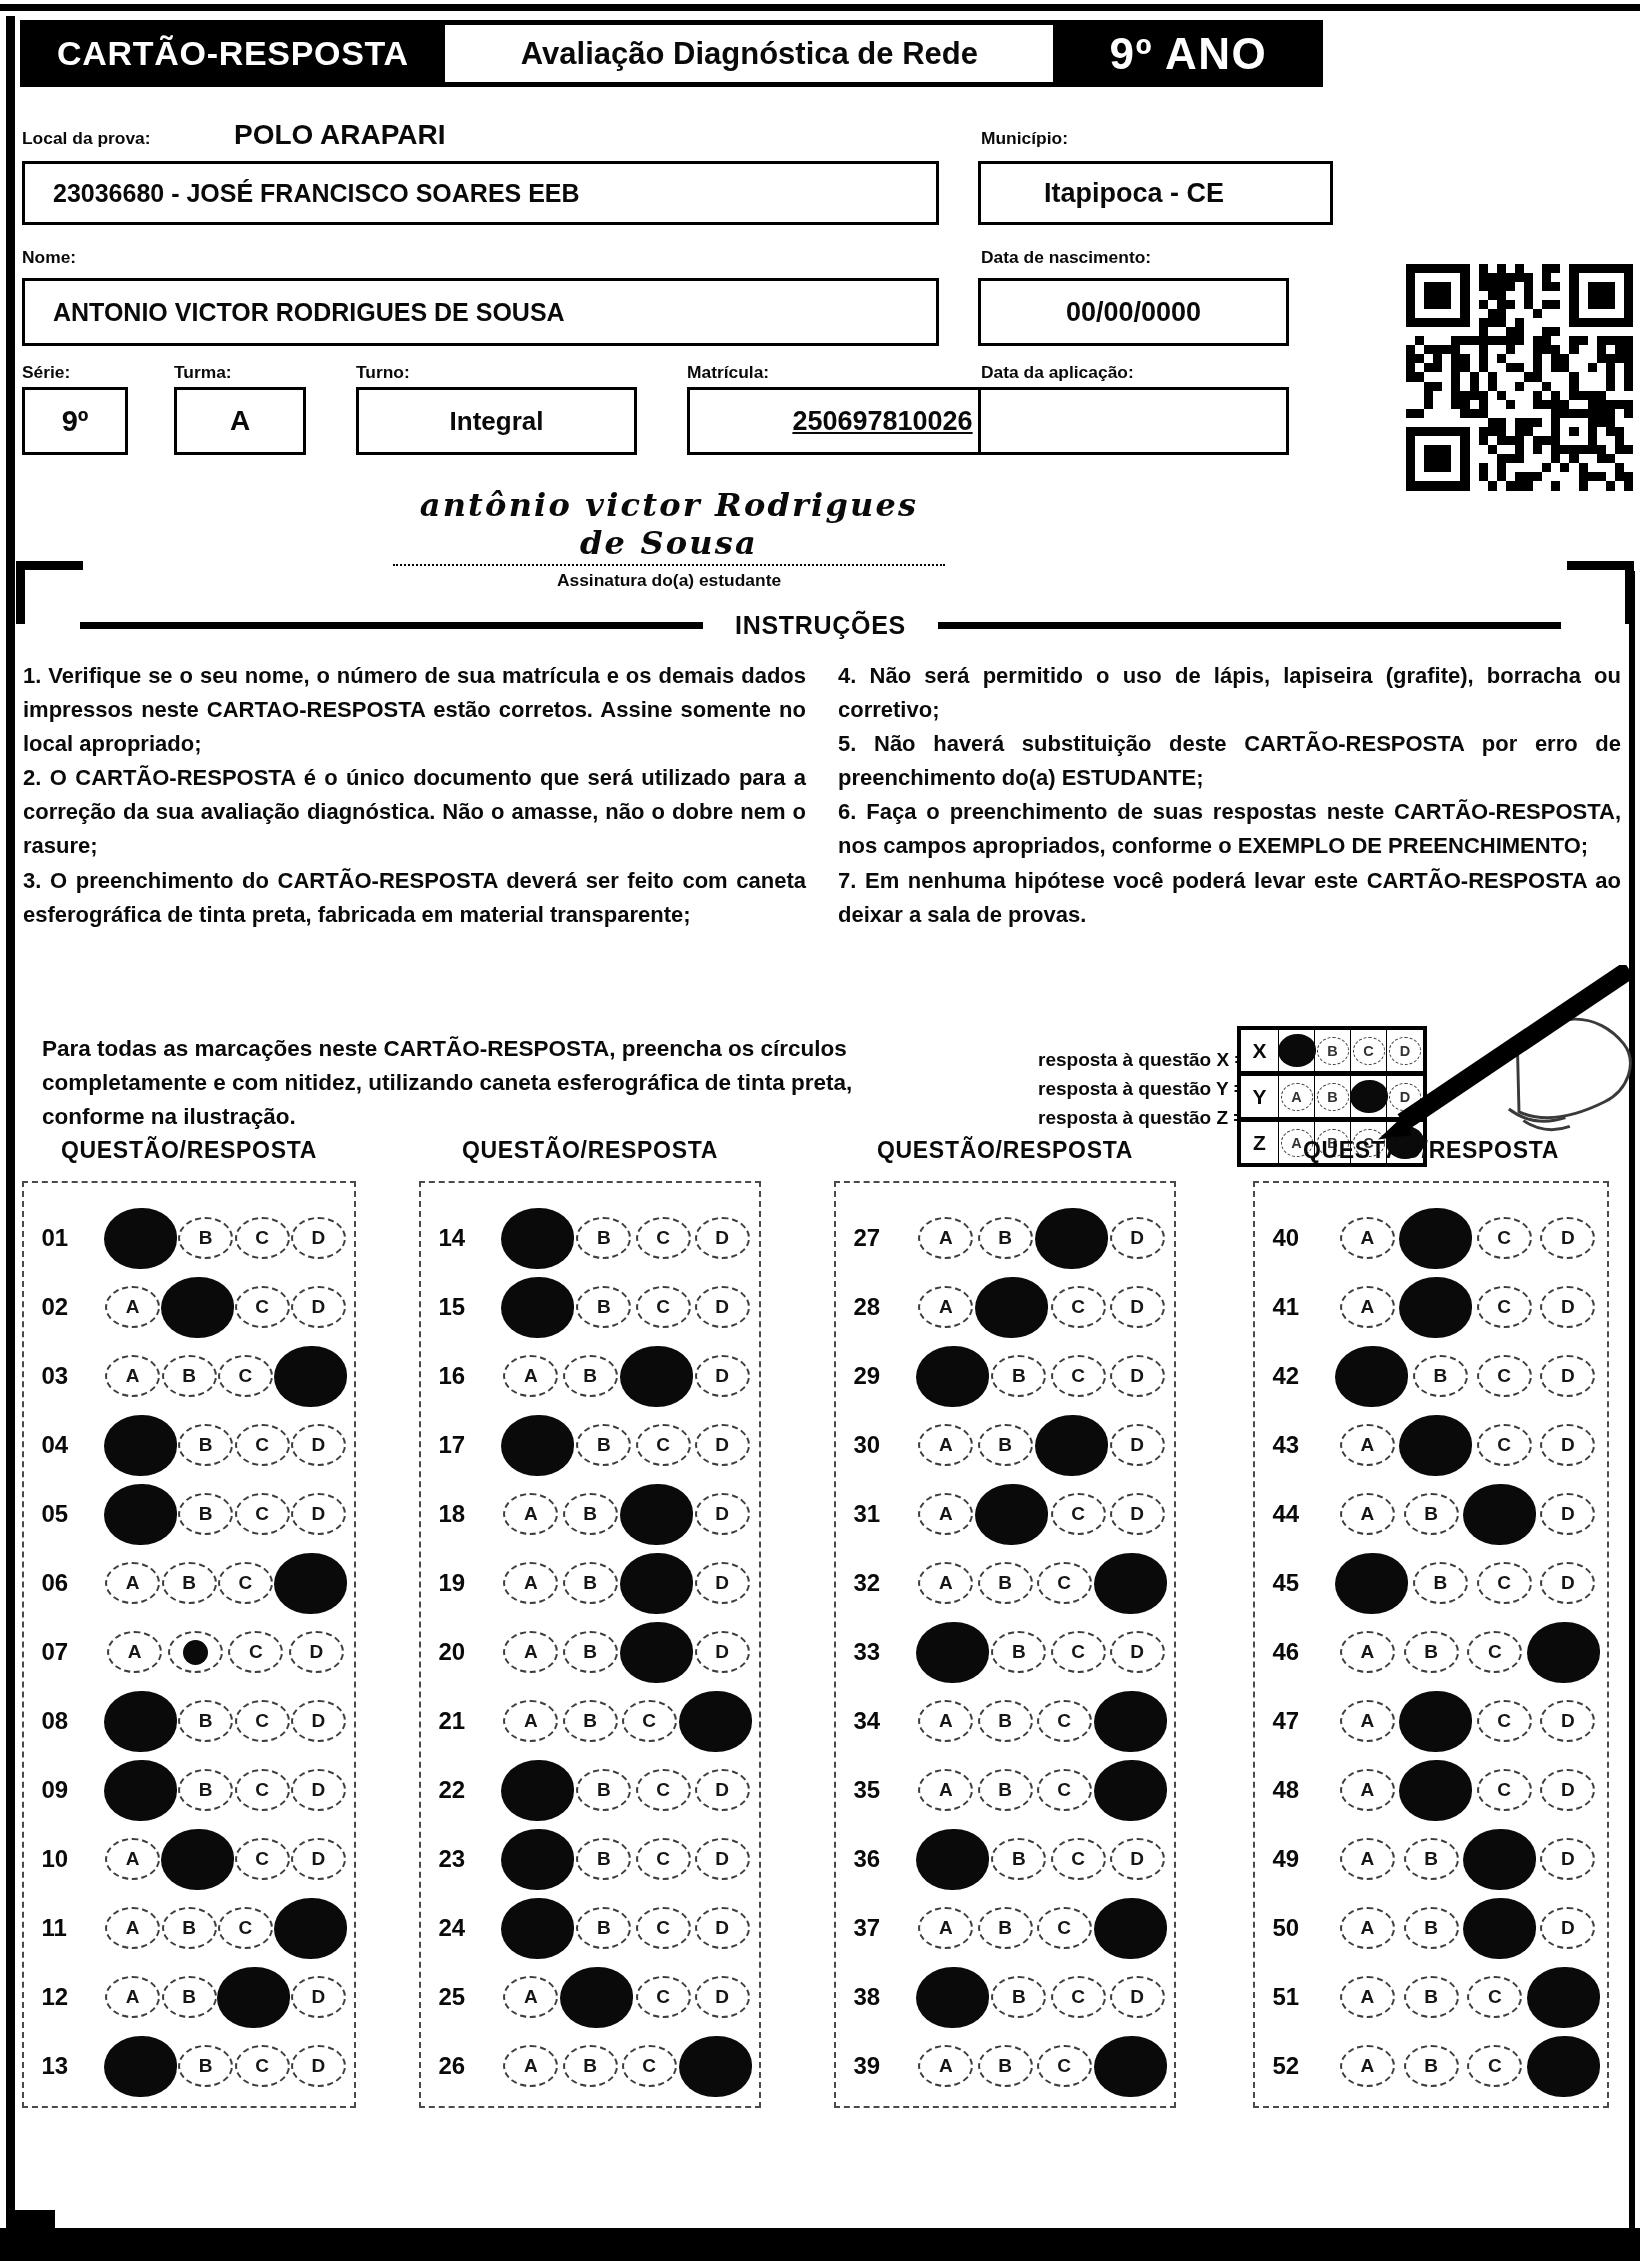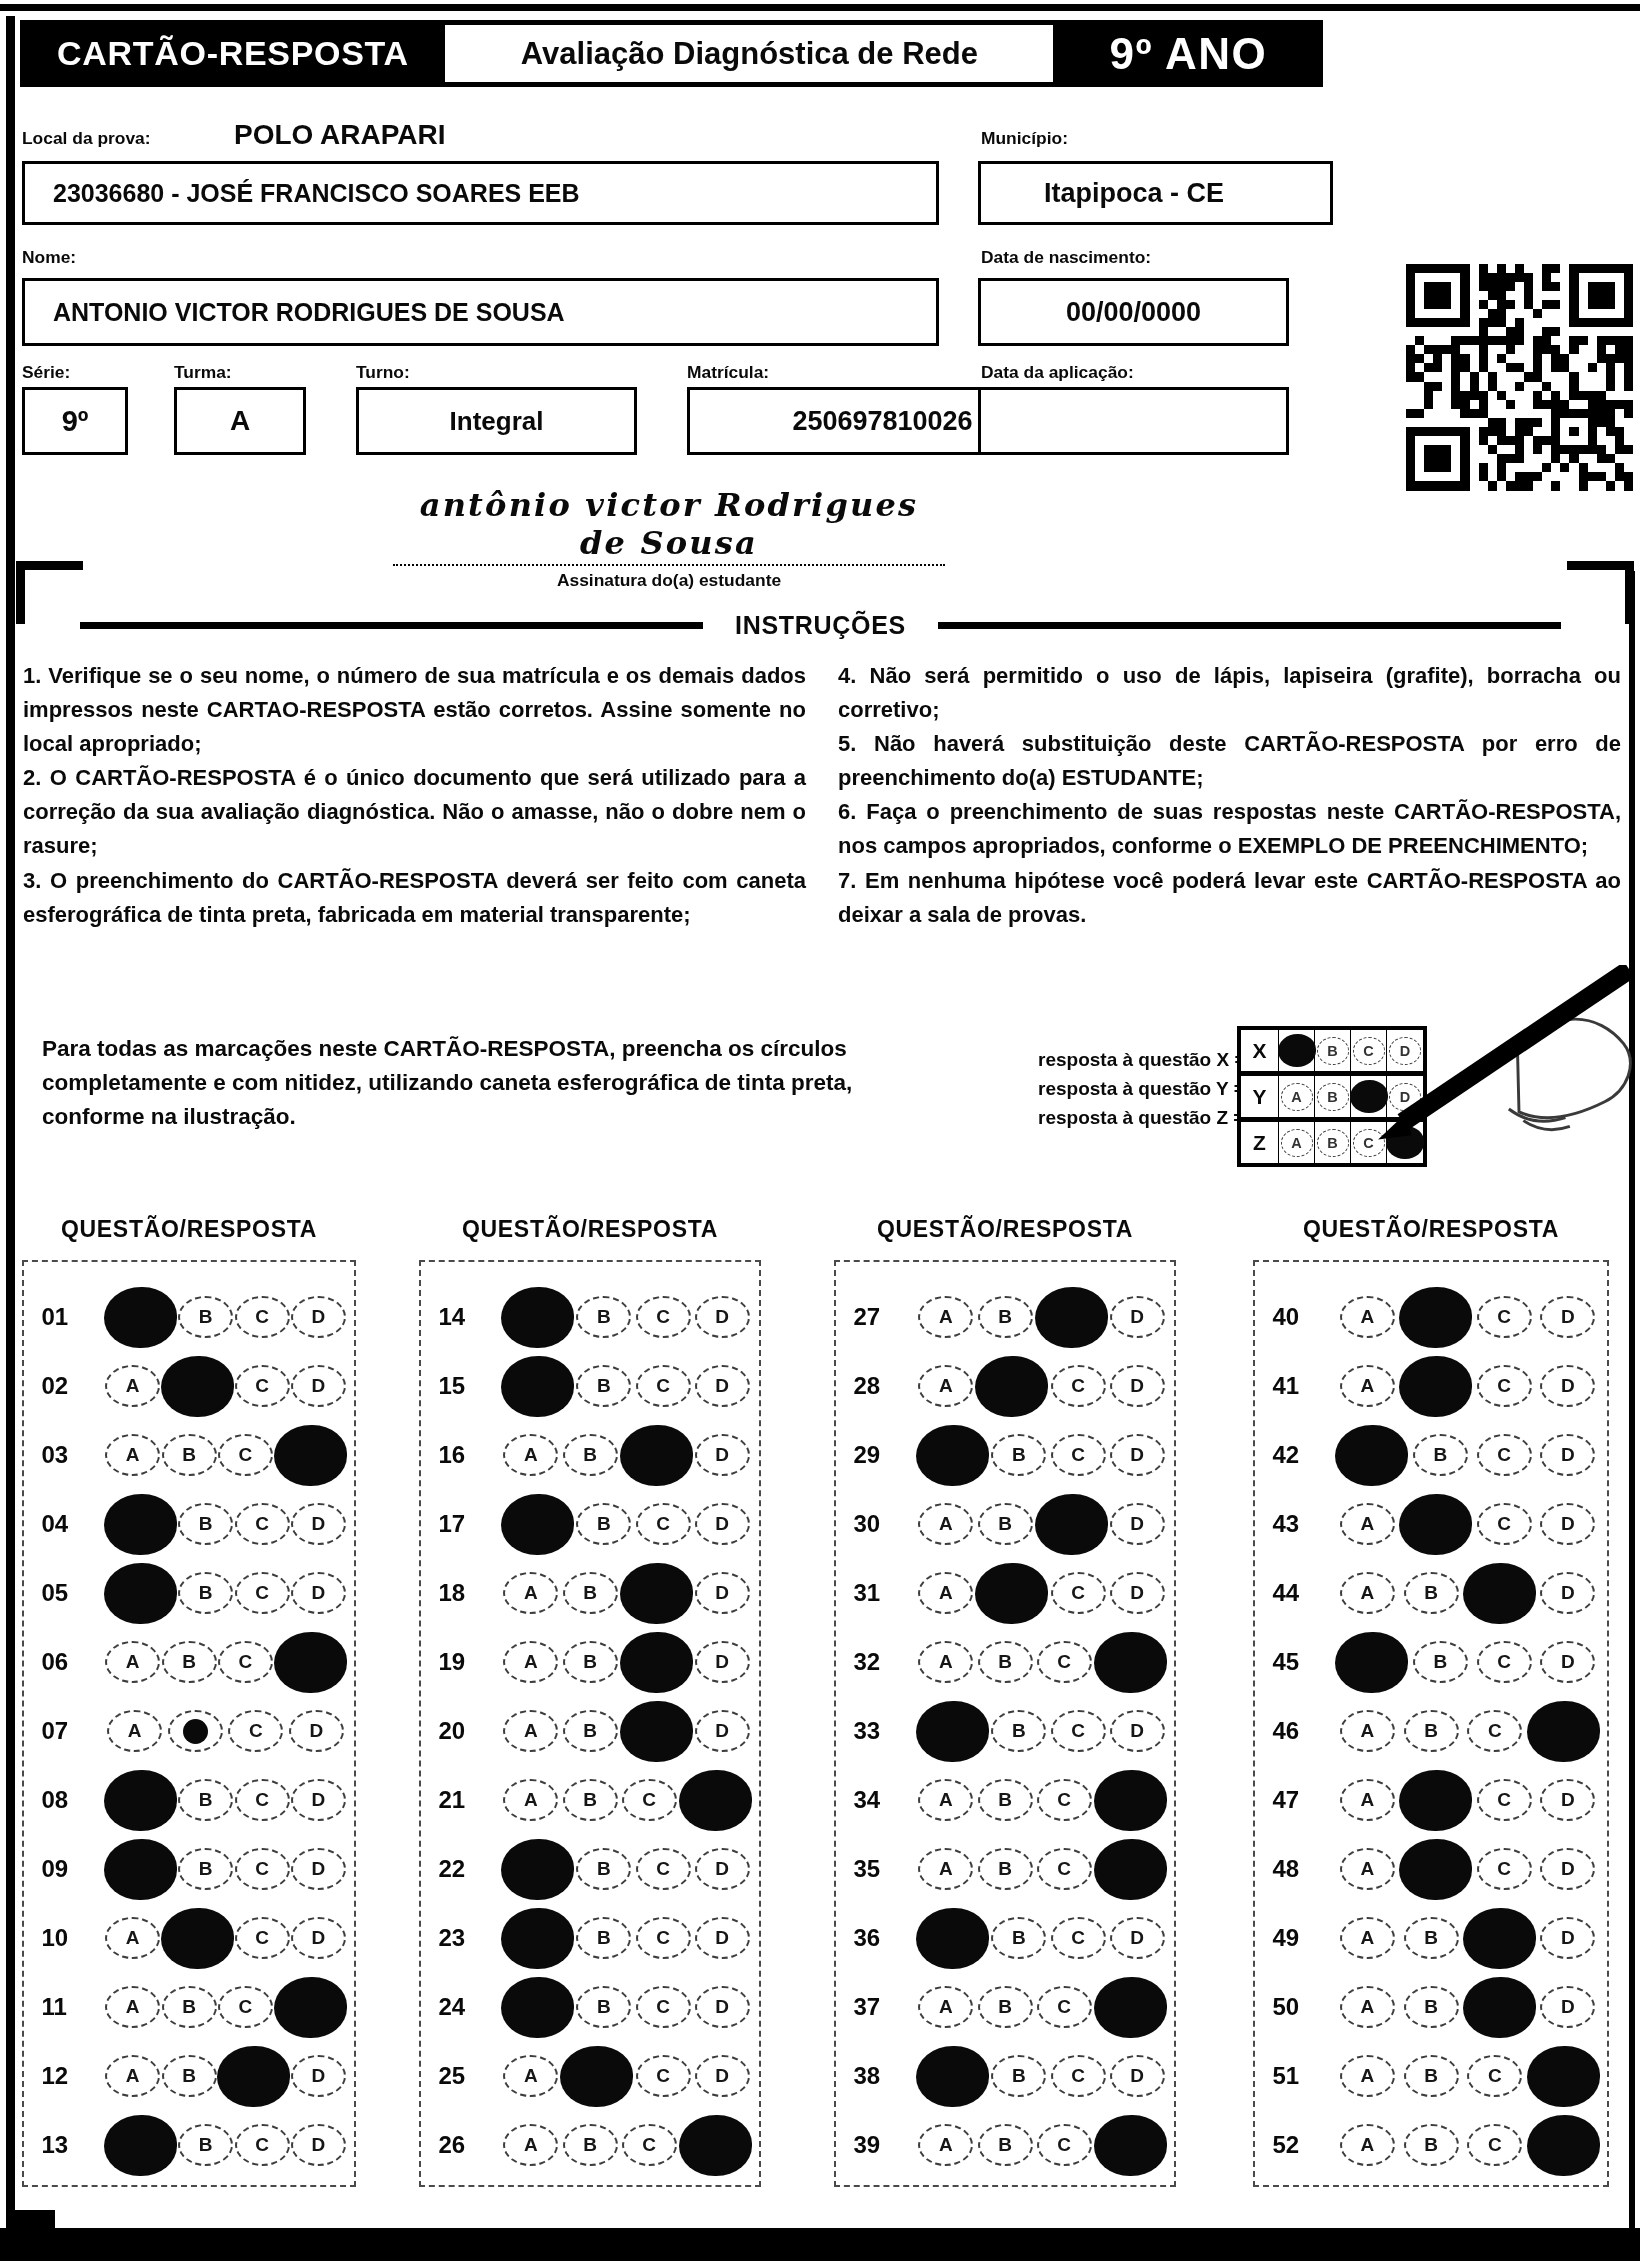--- a/index.html
+++ b/index.html
@@ -38,21 +38,21 @@
   .fbox { position:absolute; border:3.6px solid #000; background:#fff; display:flex; align-items:center;
           font-size:25px; font-weight:bold; }
   .fbox.center { justify-content:center; }
   .box-school    { left:22px;  top:161px; width:917px; height:64px; padding-left:28px; }
   .box-municipio { left:978px;top:161px; width:355px;  height:64px; padding-left:63px; font-size:27px; }
   .box-nome      { left:22px;  top:278px; width:917px; height:68px; padding-left:28px; }
   .box-nasc      { left:978px;top:278px; width:311px;  height:68px; font-size:27px; }
   .box-serie     { left:22px;  top:387px; width:106px;  height:68px; font-size:29px; }
   .box-turma     { left:174px; top:387px; width:132px;  height:68px; font-size:28px; }
   .box-turno     { left:356px; top:387px; width:281px;  height:68px; font-size:26px; }
-  .box-matricula { left:687px; top:387px; width:391px;  height:68px; font-size:27px; }
+  .box-matricula { left:687px; top:387px; width:391px;  height:68px; font-size:27px;text-decoration:underline; }
   .box-aplicacao { left:978px;top:387px; width:311px;  height:68px; }
 
   .qr { position:absolute; left:1406px; top:259px; width:227px; height:236px; }
 
   
   .sig { position:absolute; left:393px; top:486px; width:552px; text-align:center; }
   .sig-script { font-family:"DejaVu Serif", serif; font-style:italic; font-size:32px; font-weight:bold;
                 letter-spacing:2.2px; border-bottom:2.9px dotted #000; padding:0 14.5px 1.5px 14.5px; display:inline-block; }
   .sig-lbl { font-size:17.4px; font-weight:bold; margin-top:4.4px; }
 
@@ -75,21 +75,21 @@
   .ex-answers { position:absolute; left:1038px; top:1045px; font-size:19px; font-weight:bold; line-height:29px; }
   .ex-grid { position:absolute; left:1237px; top:1026px; border:4.4px solid #000; background:#fff; }
   .ex-row { display:grid; grid-template-columns:38px repeat(4,36px); border-bottom:5.8px solid #000; }
   .ex-row:last-child { border-bottom:none; }
   .ex-cell { height:41px; display:flex; align-items:center; justify-content:center; border-right:1.5px solid #000; }
   .ex-cell:last-child { border-right:none; }
   .ex-label { font-size:21px; font-weight:bold; }
   .pen-svg { position:absolute; left:1336px; top:965px; width:305px; height:198px; pointer-events:none; }
 
   
-  .ans-col { position:absolute; top:1216px; }
+  .ans-col { position:absolute; top:1137px; }
   .ans-col.c0 { left:22px;   width:334px; }
   .ans-col.c1 { left:419px;  width:342px; }
   .ans-col.c2 { left:834px; width:342px; }
   .ans-col.c3 { left:1253px; width:356px; }
   .ans-head { text-align:center; font-size:23px; font-weight:bold; letter-spacing:0.7px; margin-bottom:17.4px; }
   .ans-box { border:2.2px dashed #4a4a4a; padding:20.4px 7.3px 0 17.4px; height:927px; }
   .ans-row { display:grid; grid-template-columns:63px repeat(4,1fr); align-items:center; height:69px; }
   .qnum { font-size:24px; font-weight:bold; }
   .cell { display:flex; align-items:center; justify-content:center; }
 

